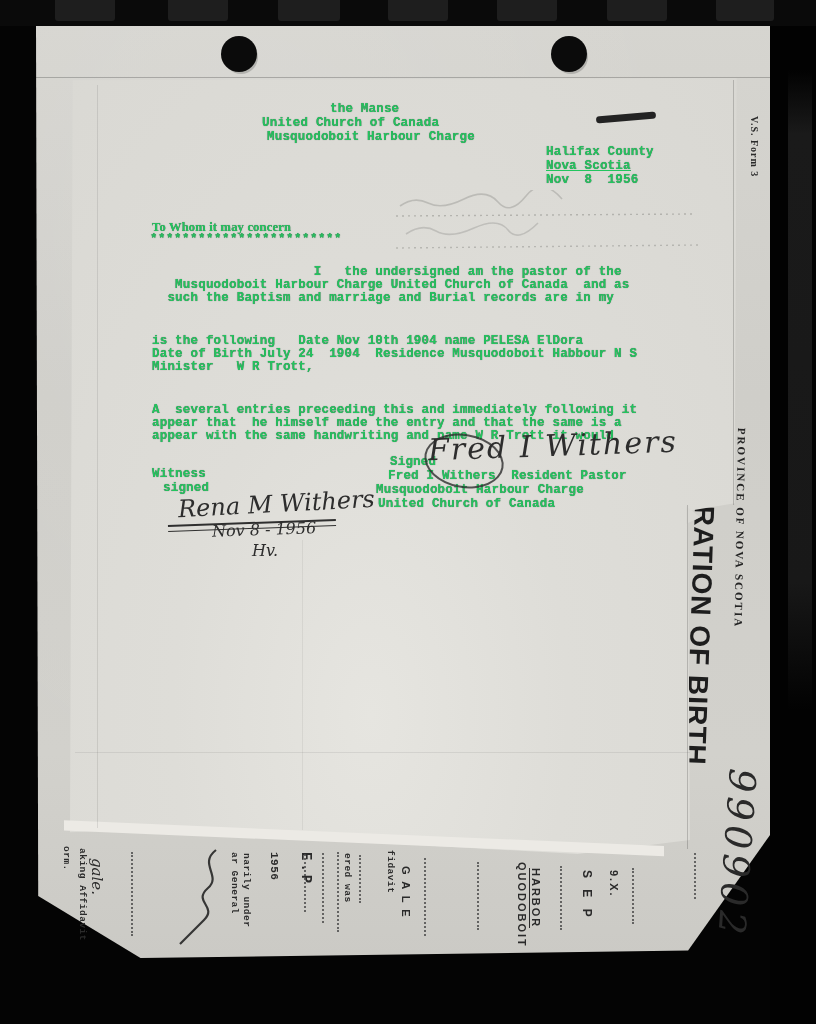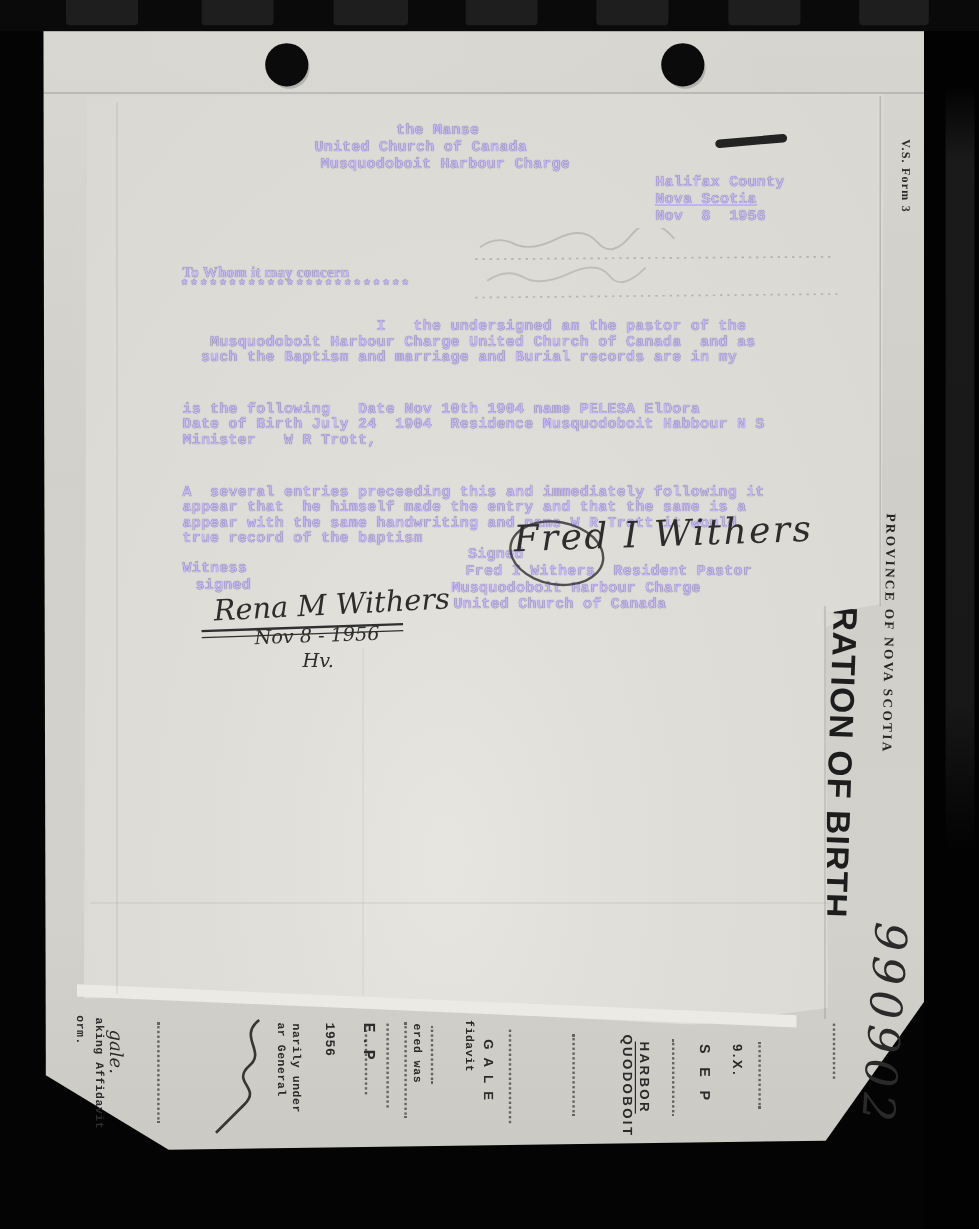--- a/index.html
+++ b/index.html
@@ -26,21 +26,21 @@
   
   .letter{position:absolute;left:70px;top:78px;width:668px;height:776px;z-index:3;
      background:radial-gradient(ellipse at 45% 82%, #e6e5e0 0%, #deddd8 38%, #d9d8d3 100%);
      clip-path:polygon(0.4% 0.3%,99.8% 0%,99.5% 54.8%,92.5% 55.8%,92.8% 98.2%,76% 100%,10% 96.8%,0% 97.2%);}
   .edge-wedge{position:absolute;left:64px;top:812px;width:600px;height:46px;background:#eceae5;z-index:3;
      clip-path:polygon(0% 18%,100% 74%,100% 96%,0% 40%);}
   .crease{position:absolute;background:rgba(60,60,58,.12);z-index:4;}
   .vline-edge{position:absolute;width:1px;background:rgba(0,0,0,.18);z-index:4;}
 
   
-  .t{position:absolute;font:bold 12.5px/13px "Liberation Mono",monospace;color:#c4b5fd;
+  .t{position:absolute;font:bold 12.5px/13px "Liberation Mono",monospace;color:#22c55e;
      letter-spacing:.2px;white-space:pre;z-index:4;text-shadow:0 0 .7px rgba(25,25,25,.8);}
   .para .t{position:static;display:block;}
   .para{position:absolute;z-index:4;}
 
   
   .hw{position:absolute;font-family:"DejaVu Serif",serif;font-style:italic;color:#2d2d2d;z-index:5;white-space:pre;}
   .sig-oval{position:absolute;width:76px;height:50px;border:2px solid rgba(45,45,45,.8);
      border-radius:50%;transform:rotate(10deg);z-index:5;}
   .sig-underline{position:absolute;height:4px;border-top:2px solid #2f2f2f;border-bottom:1px solid #2f2f2f;z-index:5;}
   .pen-mark{position:absolute;left:596px;top:114px;width:60px;height:7px;background:#232323;
@@ -159,21 +159,20 @@
   <div class="para" style="left:152px;top:335px;">
     <div class="t">is the following   Date Nov 10th 1904 name PELESA ElDora</div>
     <div class="t">Date of Birth July 24  1904  Residence Musquodoboit Habbour N S</div>
     <div class="t">Minister   W R Trott,</div>
   </div>
 
   <div class="para" style="left:152px;top:404px;">
     <div class="t">A  several entries preceeding this and immediately following it</div>
     <div class="t">appear that  he himself made the entry and that the same is a</div>
     <div class="t">appear with the same handwriting and name W R Trott it would</div>
-    <div class="t">true record of the baptism</div>
   </div>
 
   <div class="t" style="left:390px;top:456px;">Signed</div>
   <div class="hw" style="left:428px;top:428px;font-size:30px;letter-spacing:2px;transform:rotate(-2deg);">Fred I Withers</div>
   <div class="sig-oval" style="left:424px;top:434px;"></div>
   <div class="t" style="left:388px;top:470px;">Fred I Withers  Resident Pastor</div>
   <div class="t" style="left:376px;top:484px;">Musquodoboit Harbour Charge</div>
   <div class="t" style="left:378px;top:498px;">United Church of Canada</div>
 
   <div class="t" style="left:152px;top:468px;">Witness</div>

